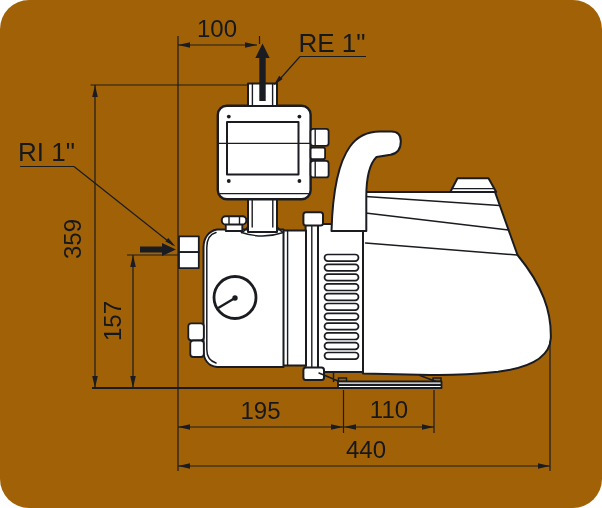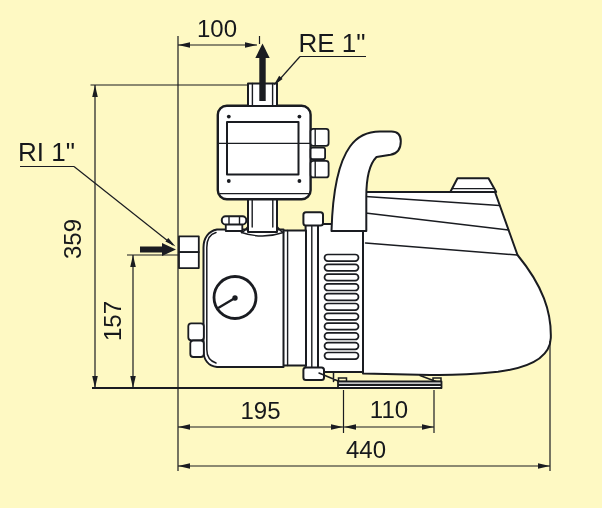--- a/index.html
+++ b/index.html
@@ -1,16 +1,16 @@
 <!DOCTYPE html>
 <html><head>
 <meta charset="utf-8">
 <style>
   html,body{margin:0;padding:0;background:#ffffff;}
-  .stage{width:602px;height:508px;background:#fef9c3;position:relative;overflow:hidden;}
+  .stage{width:602px;height:508px;background:#a16207;position:relative;overflow:hidden;border-radius:29px;}
   svg{display:block;}
   .s2  {stroke:#1a1c21;stroke-width:2;fill:none;stroke-linecap:round;stroke-linejoin:round;}
   .s2f {stroke:#1a1c21;stroke-width:2;fill:#ffffff;stroke-linecap:round;stroke-linejoin:round;}
   .s24f{stroke:#1a1c21;stroke-width:2.4;fill:#ffffff;stroke-linejoin:round;}
   .s18f{stroke:#1a1c21;stroke-width:1.8;fill:#ffffff;stroke-linejoin:round;}
   .s17f{stroke:#1a1c21;stroke-width:1.7;fill:#ffffff;stroke-linejoin:round;}
   .s15 {stroke:#1a1c21;stroke-width:1.5;fill:none;stroke-linecap:round;}
   .s14 {stroke:#1a1c21;stroke-width:1.4;fill:none;stroke-linecap:round;}
   .dim {stroke:#1a1c21;stroke-width:1.2;fill:none;}
   .dimh{stroke:#1a1c21;stroke-width:1.8;fill:none;}

